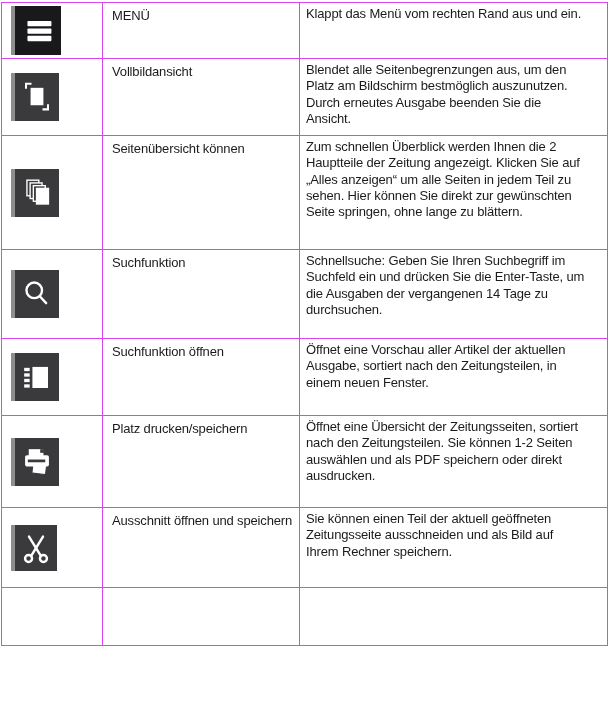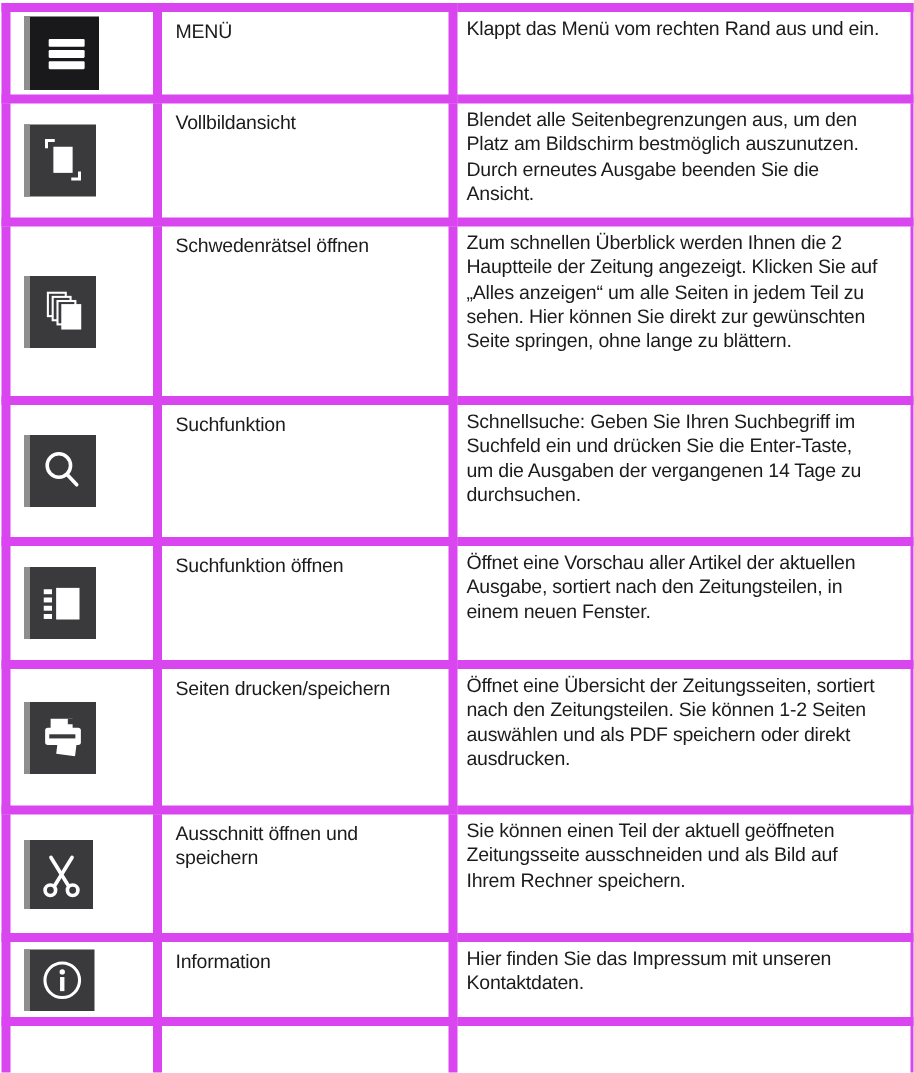--- a/index.html
+++ b/index.html
@@ -9,21 +9,21 @@
     font-family: "Liberation Sans", sans-serif;
     overflow: hidden;
   }
   table.help-table {
     border-collapse: collapse;
     table-layout: fixed;
     margin: 2px 0 0 1px;
     width: 606px;
   }
   td {
-    border: 6px solid #d946ef;
+    border: 1px solid #d946ef;
     vertical-align: top;
     overflow: hidden;
     padding: 0;
     margin-left: 40px;
   }
   td.icon-cell   { vertical-align: middle; padding-left: 9px; }
   td.label-cell  { padding: 5px 4px 0 9px; }
   td.desc-cell   { padding: 3px 20px 0 6px; }
   .label-cell span, .desc-cell span {
     font-size: 13px;
@@ -106,21 +106,21 @@
     <g stroke="#ffffff" stroke-width="1.5">
       <rect x="13" y="10" width="13" height="17" fill="#3a3a3c"></rect>
       <rect x="16.5" y="13" width="13" height="17" fill="#3a3a3c"></rect>
       <rect x="20" y="16" width="13" height="17" fill="#3a3a3c"></rect>
       <rect x="23.5" y="19" width="13" height="17" fill="#ffffff"></rect>
     </g>
   </svg>
           </div>
     </td>
     <td class="label-cell">
-      <span>Schwedenrätsel öffnen</span>
+      <span>Seitenübersicht können</span>
     </td>
     <td class="desc-cell">
       <span>Zum schnellen Überblick werden Ihnen die 2 Hauptteile der Zeitung angezeigt. Klicken Sie auf „Alles anzeigen“ um alle Seiten in jedem Teil zu sehen. Hier können Sie direkt zur gewünschten Seite springen, ohne lange zu blättern.</span>
     </td>
   </tr>
       <tr class="r3">
     <td class="icon-cell">
       <div class="tile">
             <svg viewBox="0 0 48 48">
     <circle cx="21" cy="20" r="8.5" stroke="#ffffff" stroke-width="2.6" fill="none"></circle>
@@ -162,21 +162,21 @@
             <svg viewBox="0 0 48 48">
     <rect x="15" y="10" width="16" height="8" fill="#ffffff"></rect>
     <rect x="27.5" y="10" width="4" height="4" fill="#3a3a3c"></rect>
     <rect x="19" y="26" width="15" height="11" fill="#ffffff" stroke="#3a3a3c" stroke-width="1.2" transform="rotate(7 26.5 31.5)"></rect>
     <rect x="11" y="16.5" width="26" height="12.5" rx="2" fill="#ffffff"></rect>
     <rect x="14" y="21.3" width="19" height="3" fill="#3a3a3c"></rect>
   </svg>
           </div>
     </td>
     <td class="label-cell">
-      <span>Seiten drucken/speichern</span>
+      <span>Platz drucken/speichern</span>
     </td>
     <td class="desc-cell">
       <span>Öffnet eine Übersicht der Zeitungsseiten, sortiert nach den Zeitungsteilen. Sie können 1-2 Seiten auswählen und als PDF speichern oder direkt ausdrucken.</span>
     </td>
   </tr>
       <tr class="r6">
     <td class="icon-cell">
       <div class="tile">
             <svg viewBox="0 0 48 48">
     <g stroke="#ffffff" stroke-width="2.8" fill="none" stroke-linecap="round">
@@ -188,37 +188,20 @@
   </svg>
           </div>
     </td>
     <td class="label-cell">
       <span>Ausschnitt öffnen und speichern</span>
     </td>
     <td class="desc-cell">
       <span>Sie können einen Teil der aktuell geöffneten Zeitungsseite ausschneiden und als Bild auf Ihrem Rechner speichern.</span>
     </td>
   </tr>
-      <tr class="r8">
-    <td class="icon-cell">
-      <div class="tile">
-            <svg viewBox="0 0 48 48">
-    <circle cx="24" cy="24" r="13.5" stroke="#ffffff" stroke-width="2.4" fill="none"></circle>
-    <circle cx="24" cy="17.5" r="2.1" fill="#ffffff"></circle>
-    <rect x="22.3" y="21.5" width="3.4" height="11" fill="#ffffff"></rect>
-  </svg>
-          </div>
-    </td>
-    <td class="label-cell">
-      <span>Information</span>
-    </td>
-    <td class="desc-cell">
-      <span>Hier finden Sie das Impressum mit unseren Kontaktdaten.</span>
-    </td>
-  </tr>
       <tr class="r9">
     <td class="icon-cell">
       
     </td>
     <td class="label-cell">
       
     </td>
     <td class="desc-cell">
       
     </td>

